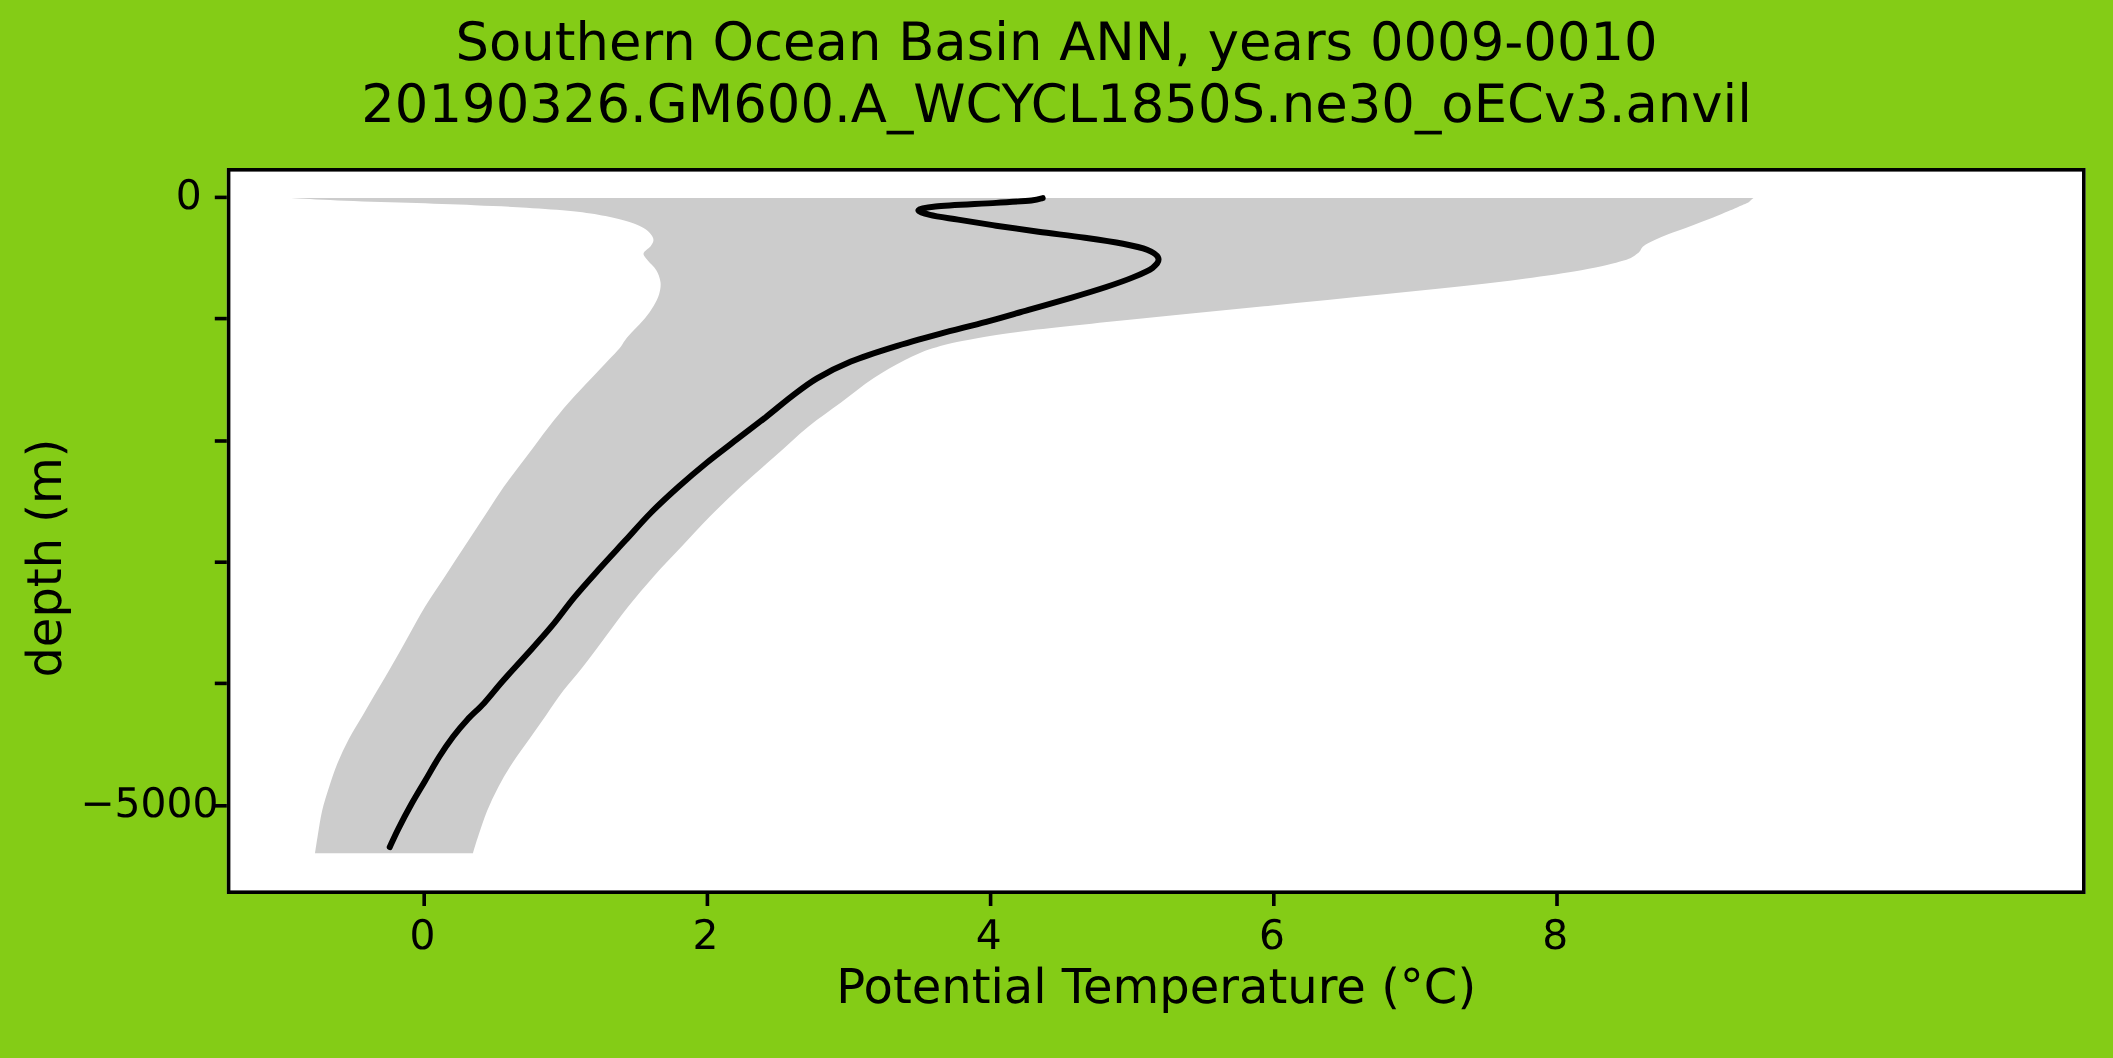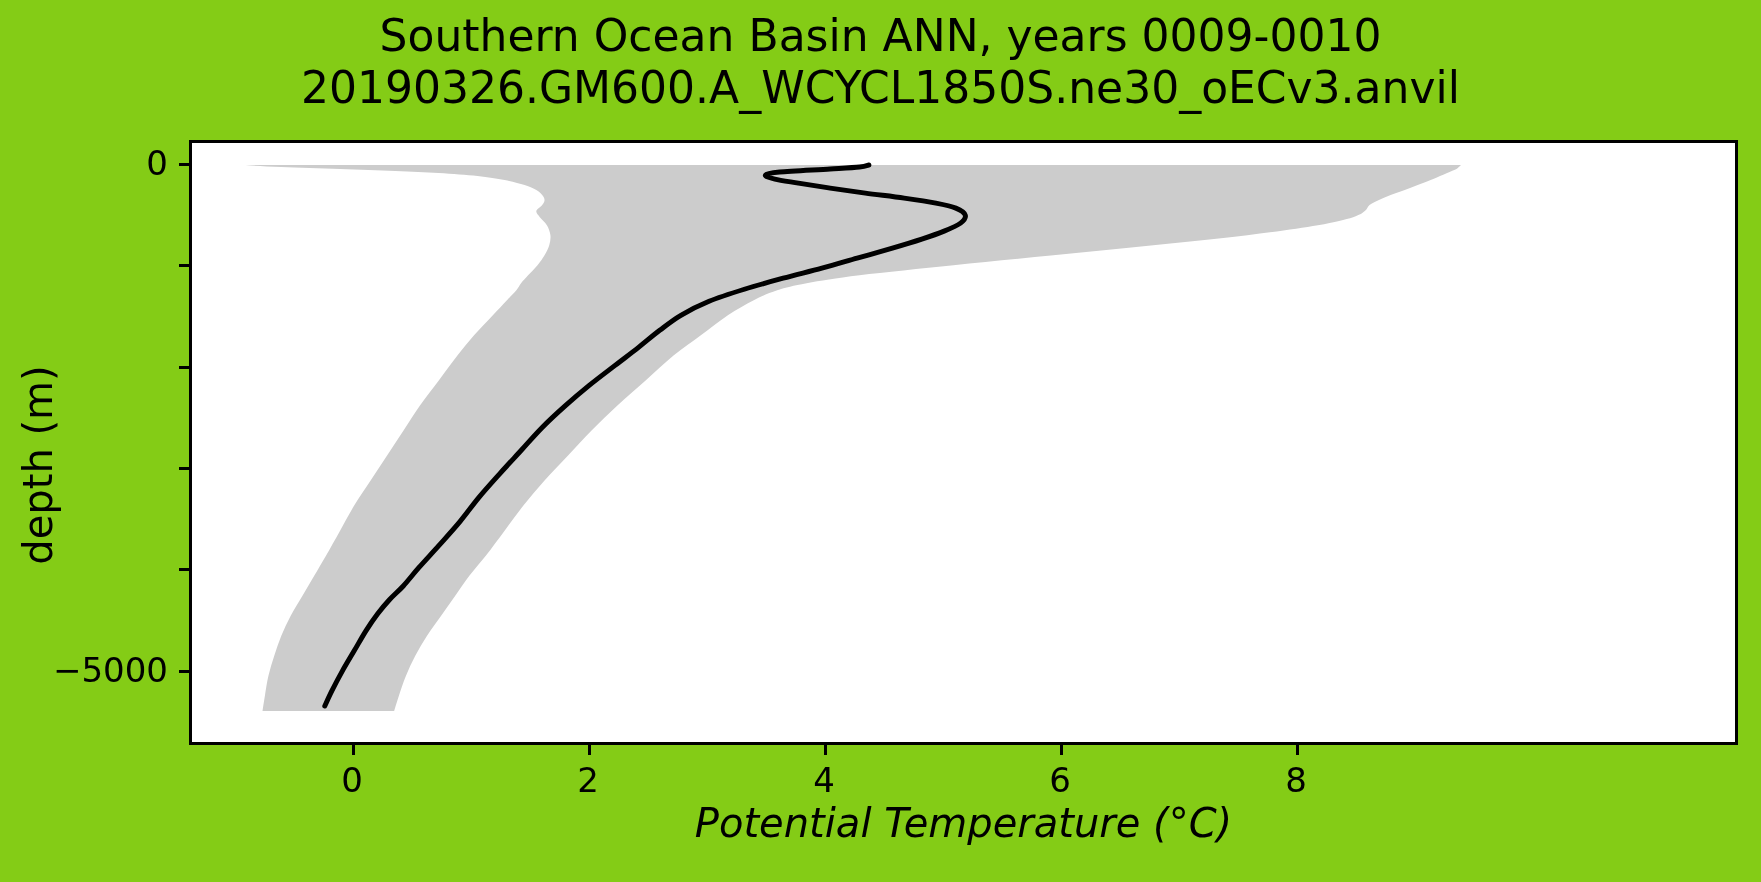--- a/index.html
+++ b/index.html
@@ -92,21 +92,20 @@
   }
   #xlabel {
     position: absolute;
     left: 189px;
     top: 800px;
     width: 1549px;
     text-align: center;
     font-size: 40px;
     color: #000000;
     white-space: nowrap;
-    font-style: italic;
   }
 </style>
 </head>
 <body>
 
 <div id="figure">
 
   <div id="chart-title">Southern Ocean Basin ANN, years 0009-0010
 20190326.GM600.A_WCYCL1850S.ne30_oECv3.anvil</div>
 
@@ -119,21 +118,21 @@
   </div>
 
   <div class="tick-mark ytick-mark" style="top:163px"></div>
   <div class="tick-mark ytick-mark" style="top:264px"></div>
   <div class="tick-mark ytick-mark" style="top:366px"></div>
   <div class="tick-mark ytick-mark" style="top:467px"></div>
   <div class="tick-mark ytick-mark" style="top:568px"></div>
   <div class="tick-mark ytick-mark" style="top:670px"></div>
 
   <div class="tick-label ytick-label" style="left:0px;width:168px;top:163px">0</div>
-  <div class="tick-label ytick-label" style="left:0px;width:168px;top:670px">−5000</div>
+  <div class="tick-label ytick-label" style="left:14px;width:168px;top:670px">−5000</div>
 
   <div class="tick-mark xtick-mark" style="left:352px"></div>
   <div class="tick-mark xtick-mark" style="left:588px"></div>
   <div class="tick-mark xtick-mark" style="left:824px"></div>
   <div class="tick-mark xtick-mark" style="left:1060px"></div>
   <div class="tick-mark xtick-mark" style="left:1296px"></div>
 
   <div class="tick-label xtick-label" style="left:352px;top:760px">0</div>
   <div class="tick-label xtick-label" style="left:588px;top:760px">2</div>
   <div class="tick-label xtick-label" style="left:824px;top:760px">4</div>

